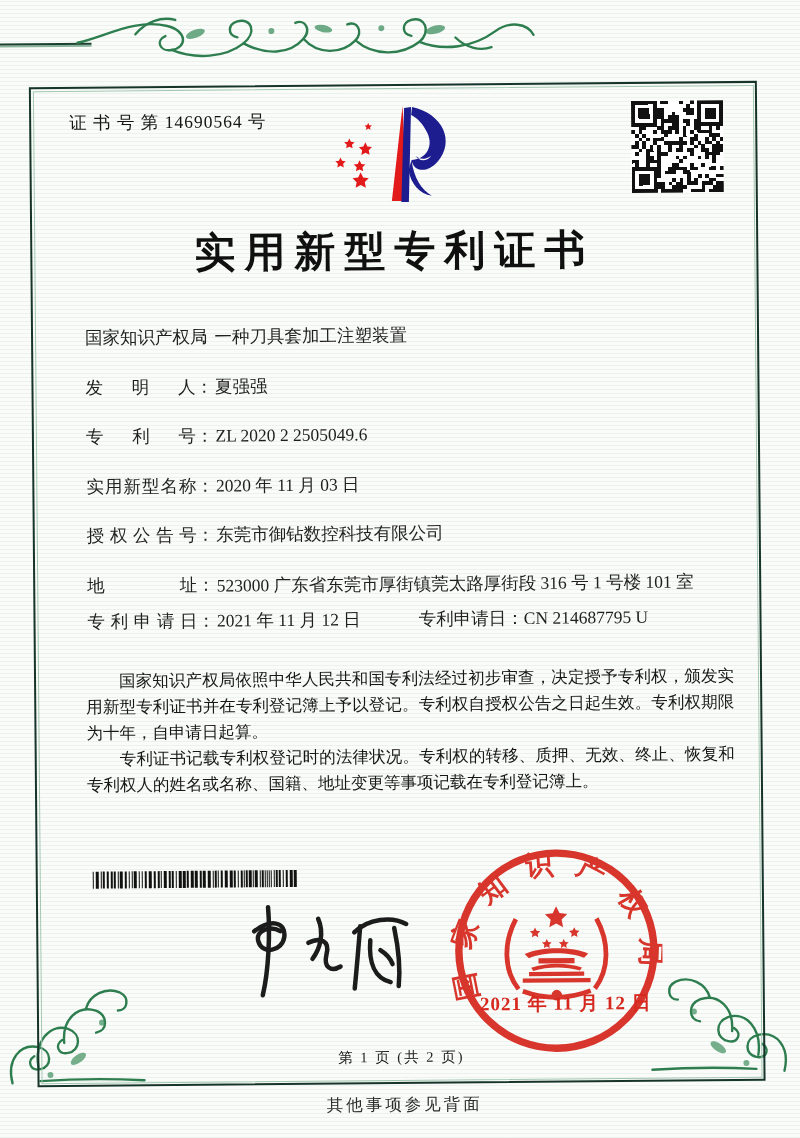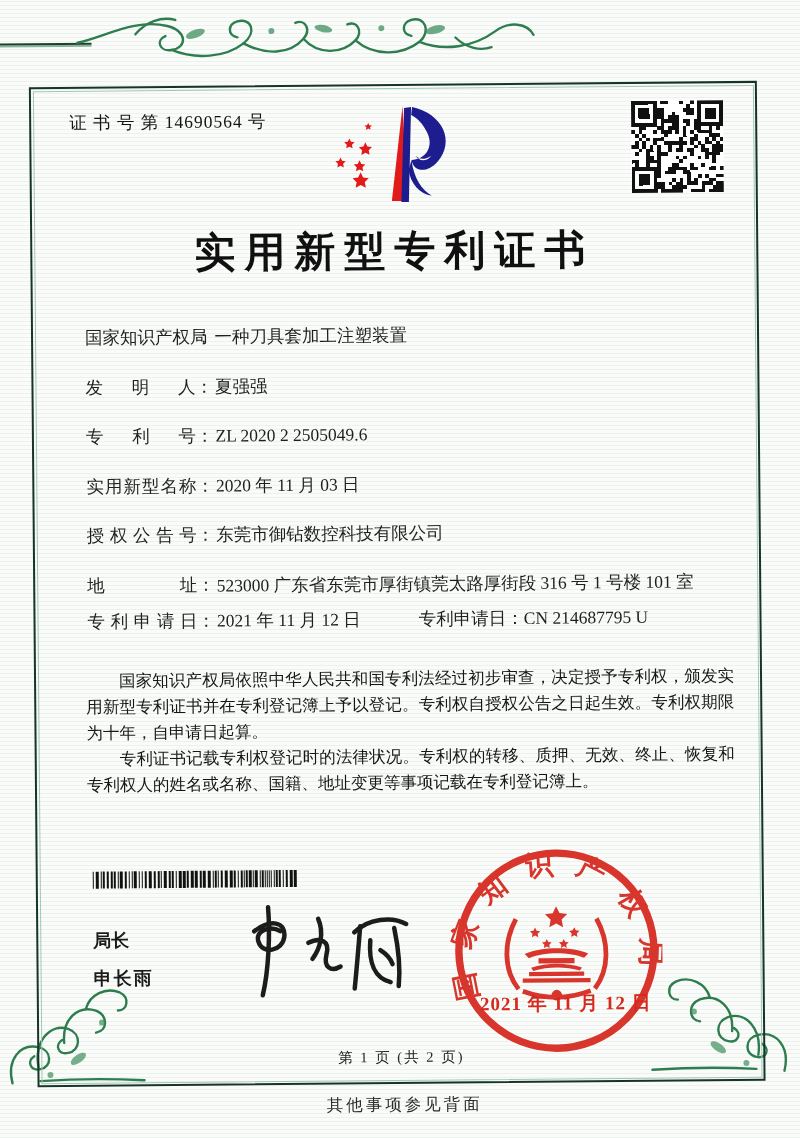--- a/index.html
+++ b/index.html
@@ -619,24 +619,20 @@
           <div class="bar" style="width: 1px;"></div>
           <div class="gap" style="width: 2px;"></div>
           <div class="bar" style="width: 2px;"></div>
           <div class="gap" style="width: 2px;"></div>
           <div class="bar" style="width: 3px;"></div>
           <div class="gap" style="width: 1px;"></div>
           <div class="bar" style="width: 3px;"></div>
           <div class="gap" style="width: 1px;"></div>
         </div>
 
-      <div class="commissioner">
-        <div class="t">局长</div>
-        <div class="n">申长雨</div>
-      </div>
 
       <svg class="signature" width="220" height="112" viewBox="0 0 220 112">
         <g fill="none" stroke="#1c1c1c" stroke-width="4.5" stroke-linecap="round" stroke-linejoin="round">
           <path d="M58 38 C 74 26, 90 28, 88 44 C 86 58, 66 62, 62 48 C 59 37, 74 32, 84 38"></path>
           <path d="M72 14 C 74 40, 72 78, 66 102"></path>
           <path d="M122 26 C 128 40, 124 56, 116 66"></path>
           <path d="M112 50 C 124 44, 134 48, 130 62 C 127 74, 134 80, 144 74"></path>
           <path d="M158 40 C 172 26, 196 24, 210 32"></path>
           <path d="M164 34 C 162 56, 160 78, 158 96"></path>
           <path d="M174 48 C 172 70, 178 86, 194 90"></path>

